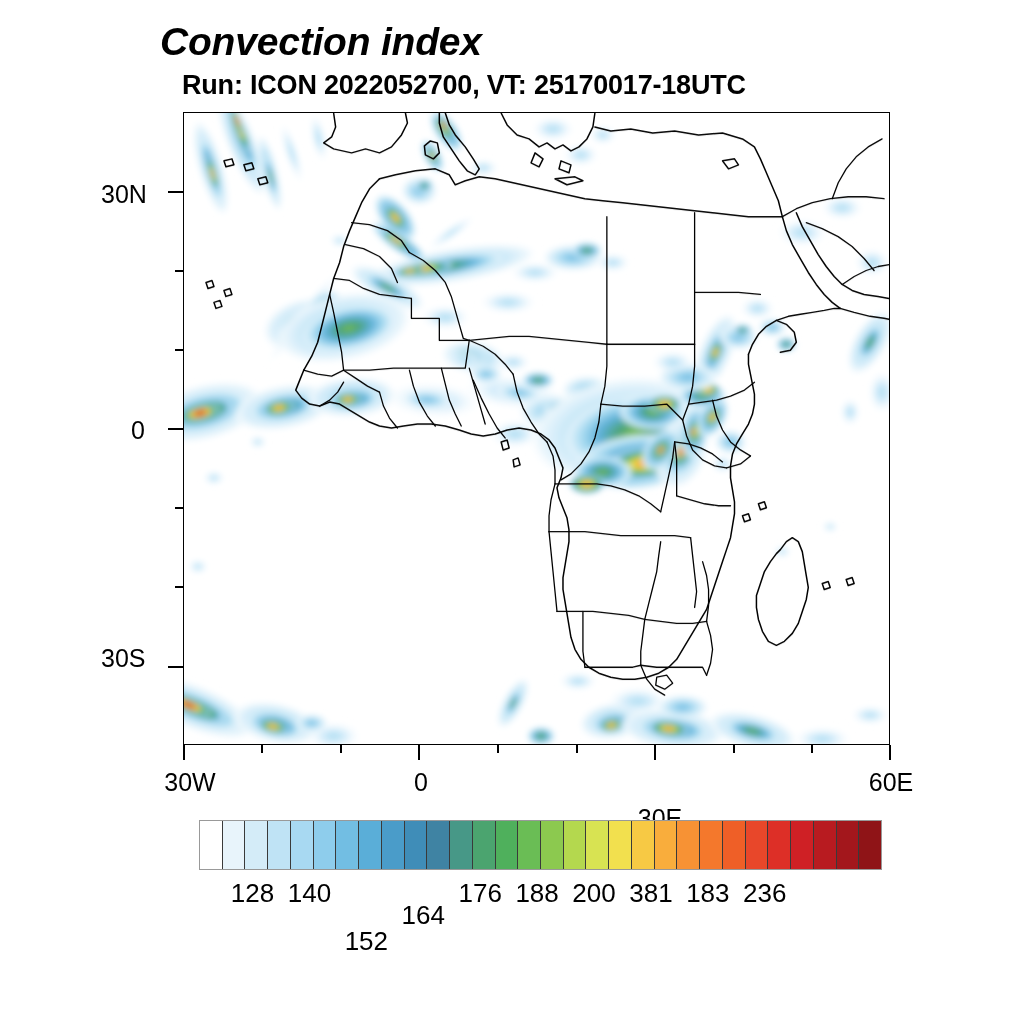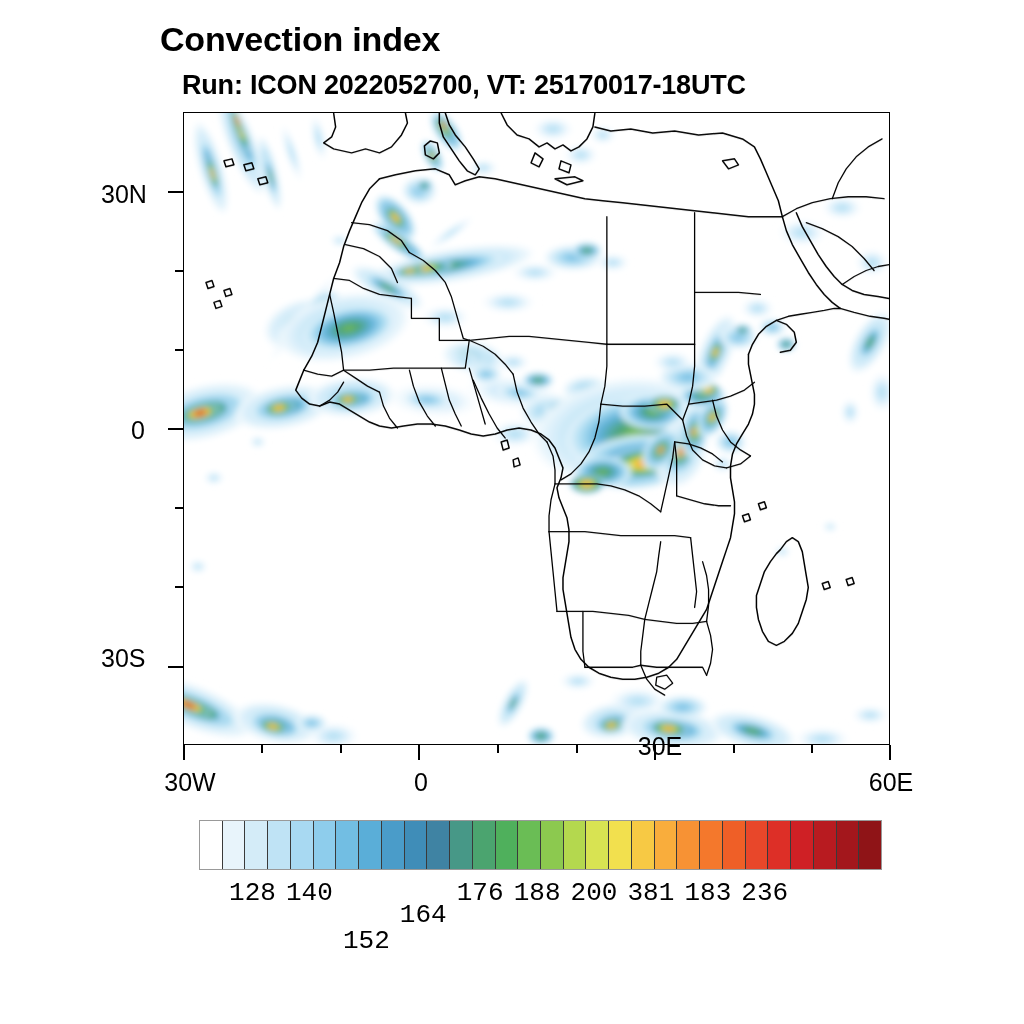--- a/index.html
+++ b/index.html
@@ -1,20 +1,20 @@
 <!DOCTYPE html>
 <html><head>
 <meta charset="utf-8">
 <style>
   html,body{margin:0;padding:0;background:#fff;}
   body{width:1024px;height:1024px;position:relative;overflow:hidden;
        font-family:"Liberation Sans",sans-serif;color:#000;}
 
-  .title{position:absolute;left:160px;top:20px;font-size:34px;font-weight:bold;
-         letter-spacing:-0.2px;white-space:nowrap;}
+  .title{position:absolute;left:160px;top:20px;font-size:39px;font-weight:bold;
+         letter-spacing:-0.2px;white-space:nowrap;font-style:italic;}
   .subtitle{position:absolute;left:182px;top:70px;font-size:27px;font-weight:bold;
             letter-spacing:-0.2px;white-space:nowrap;}
 
   .plot{position:absolute;left:183px;top:112px;width:707px;height:633px;
         border:1.6px solid #000;box-sizing:border-box;background:#fff;overflow:hidden;}
   .plot-inner{position:absolute;inset:0;}
   .mapsvg{position:absolute;inset:0;width:100%;height:100%;}
 
   .tick{position:absolute;background:#000;}
   .tick.x{width:1.6px;}
@@ -26,21 +26,21 @@
 
   .xlab{position:absolute;font-size:25px;font-weight:normal;transform:translateX(-50%);
         white-space:nowrap;}
   .ylab{position:absolute;font-size:25px;font-weight:normal;transform:translateY(-50%);
         white-space:nowrap;text-align:right;}
 
   .cbar{position:absolute;left:199px;top:820px;width:683px;height:50px;
         display:flex;border:1px solid #999;box-sizing:border-box;background:#fff;}
   .cbar .cell{flex:1 1 0;height:100%;border-right:1px solid #3a3a3a;box-sizing:border-box;}
   .cbar .cell:last-child{border-right:none;}
-  .cbar-labels{position:absolute;left:0;top:878px;width:932px;height:34px;font-family:Liberation Mono, monospace;}
+  .cbar-labels{position:absolute;left:0;top:878px;width:932px;height:34px;}
   .cbl{position:absolute;font-size:26px;transform:translateX(-50%);white-space:nowrap;}
 </style>
 </head>
 <body>
 
 <div class="title">Convection index</div>
 <div class="subtitle">Run: ICON 2022052700,  VT: 25170017-18UTC</div>
 
 <div class="plot">
   <div class="plot-inner">
@@ -516,21 +516,21 @@
   <div class="tick y major" style="left:168px;top:428px;"></div>
   <div class="tick y major" style="left:168px;top:666px;"></div>
   <div class="tick y minor" style="left:175px;top:270px;"></div>
   <div class="tick y minor" style="left:175px;top:349px;"></div>
   <div class="tick y minor" style="left:175px;top:507px;"></div>
   <div class="tick y minor" style="left:175px;top:586px;"></div>
 </div>
 
 <div class="xlab" style="left:190px;top:768px;">30W</div>
 <div class="xlab" style="left:421px;top:768px;">0</div>
-<div class="xlab" style="left:660px;top:732px;">30E</div>
+<div class="xlab" style="left:660px;top:804px;">30E</div>
 <div class="xlab" style="left:891px;top:768px;">60E</div>
 
 <div class="ylab" style="left:101px;top:194px;">30N</div>
 <div class="ylab" style="left:131px;top:430px;">0</div>
 <div class="ylab" style="left:101px;top:658px;">30S</div>
 
 <div class="cbar" id="colorbar">
     <div class="cell" style="background: rgb(255, 255, 255);"></div>
     <div class="cell" style="background: rgb(232, 244, 251);"></div>
     <div class="cell" style="background: rgb(212, 236, 248);"></div>

